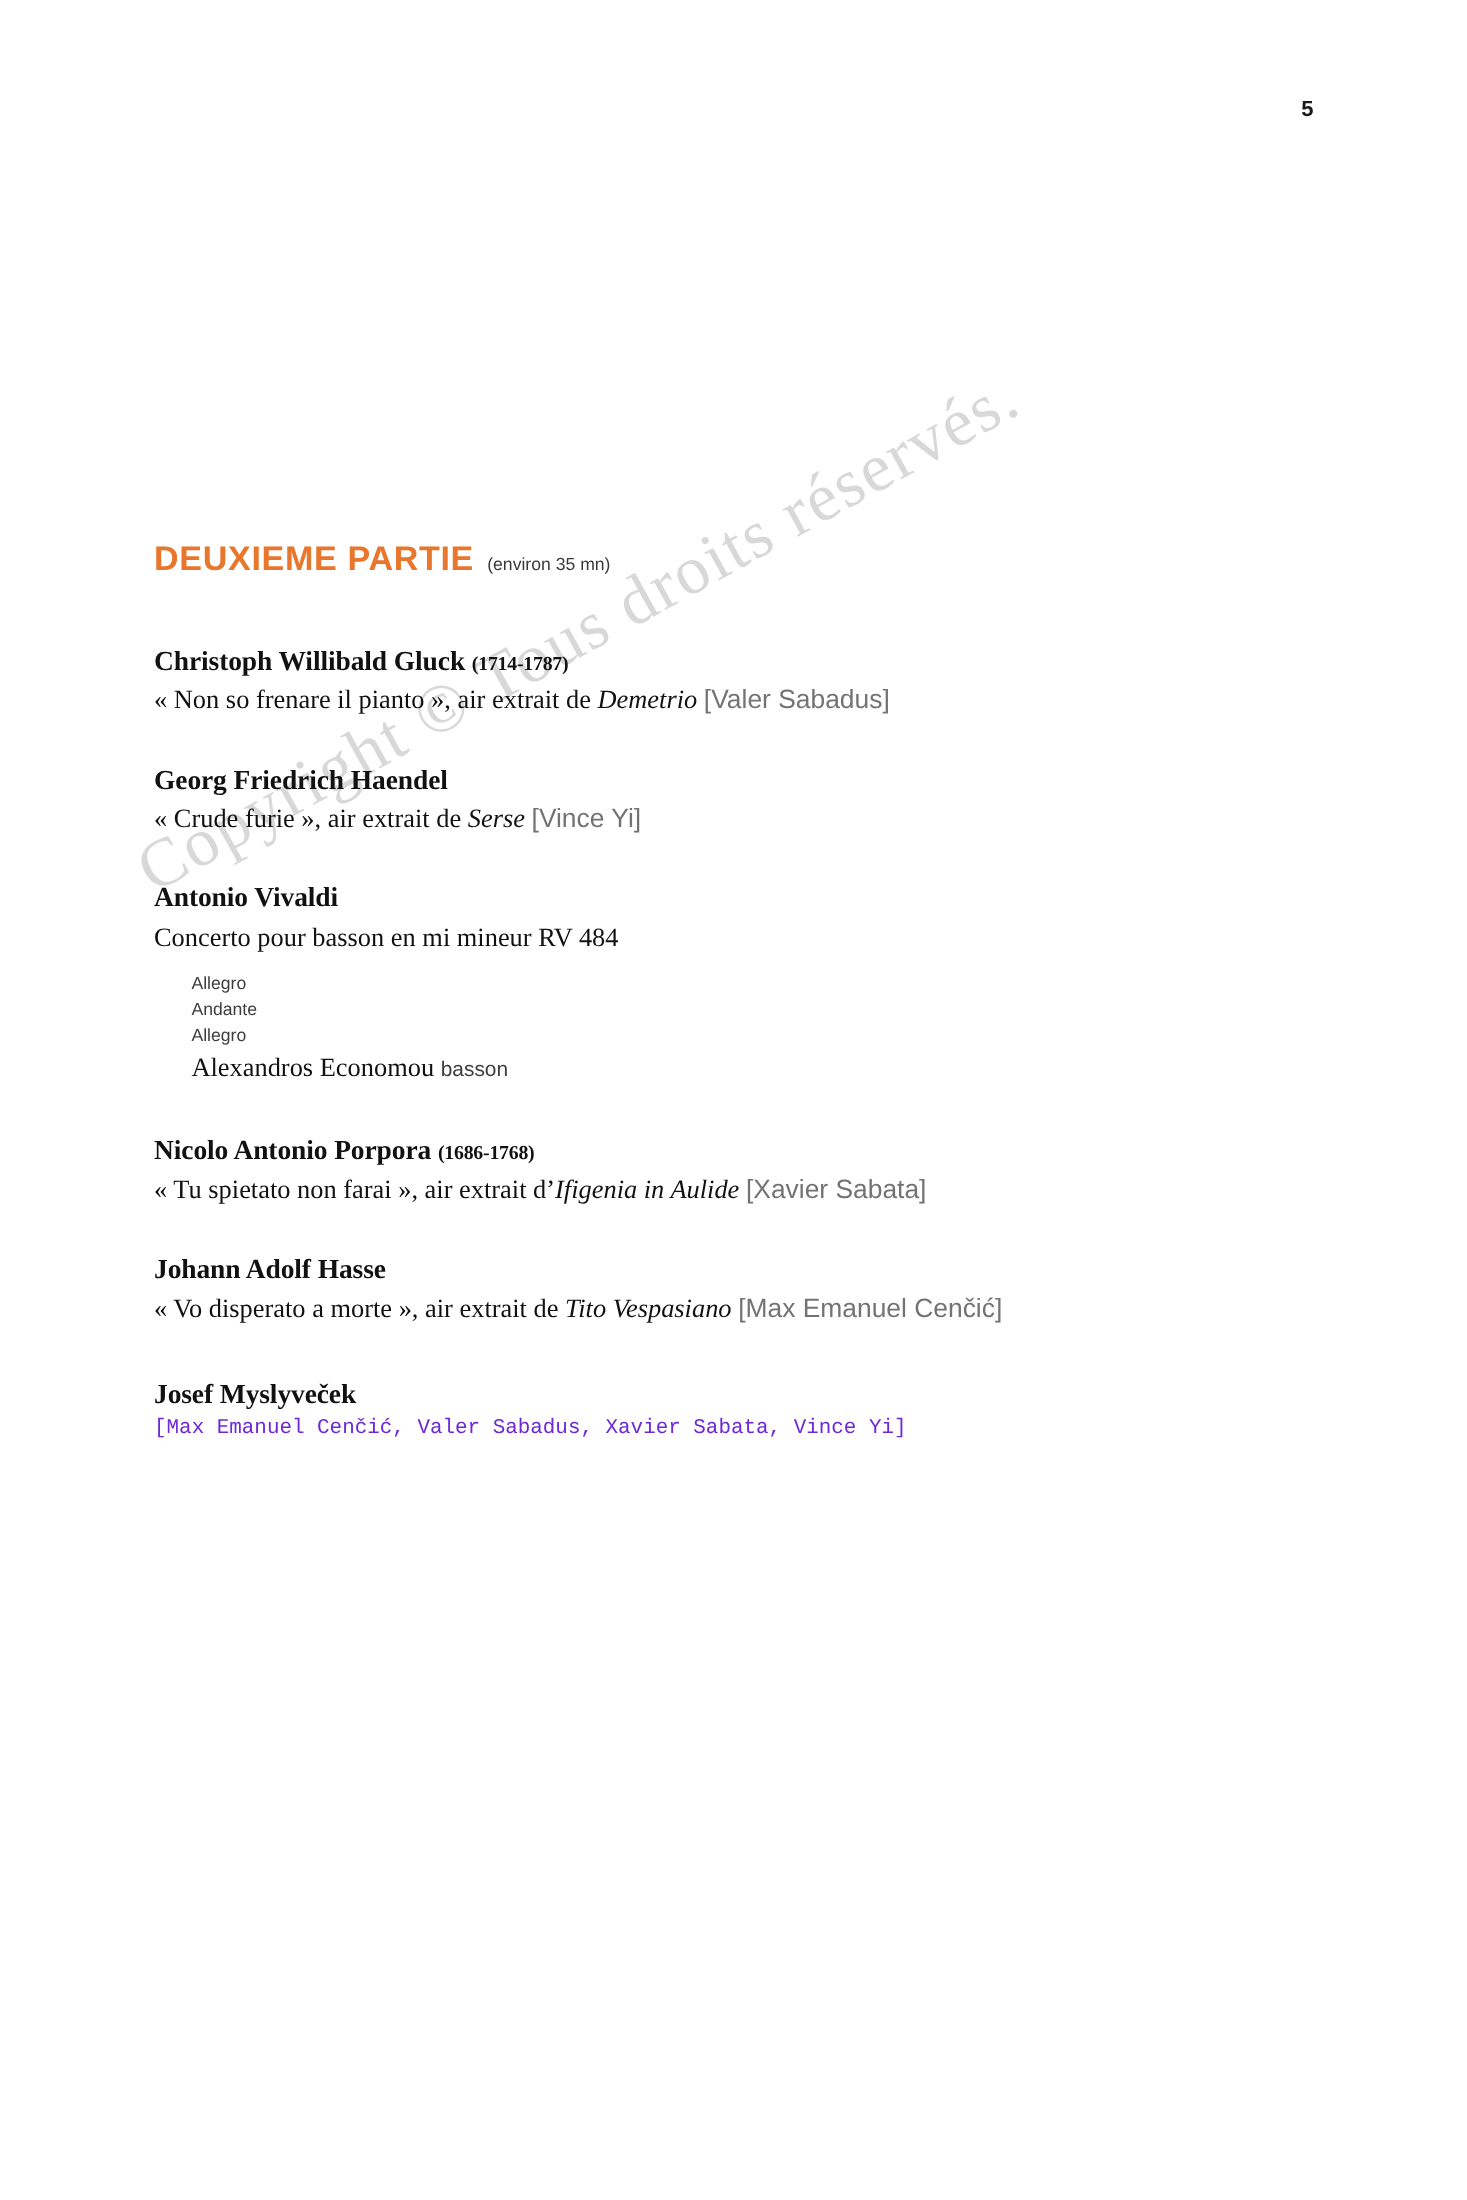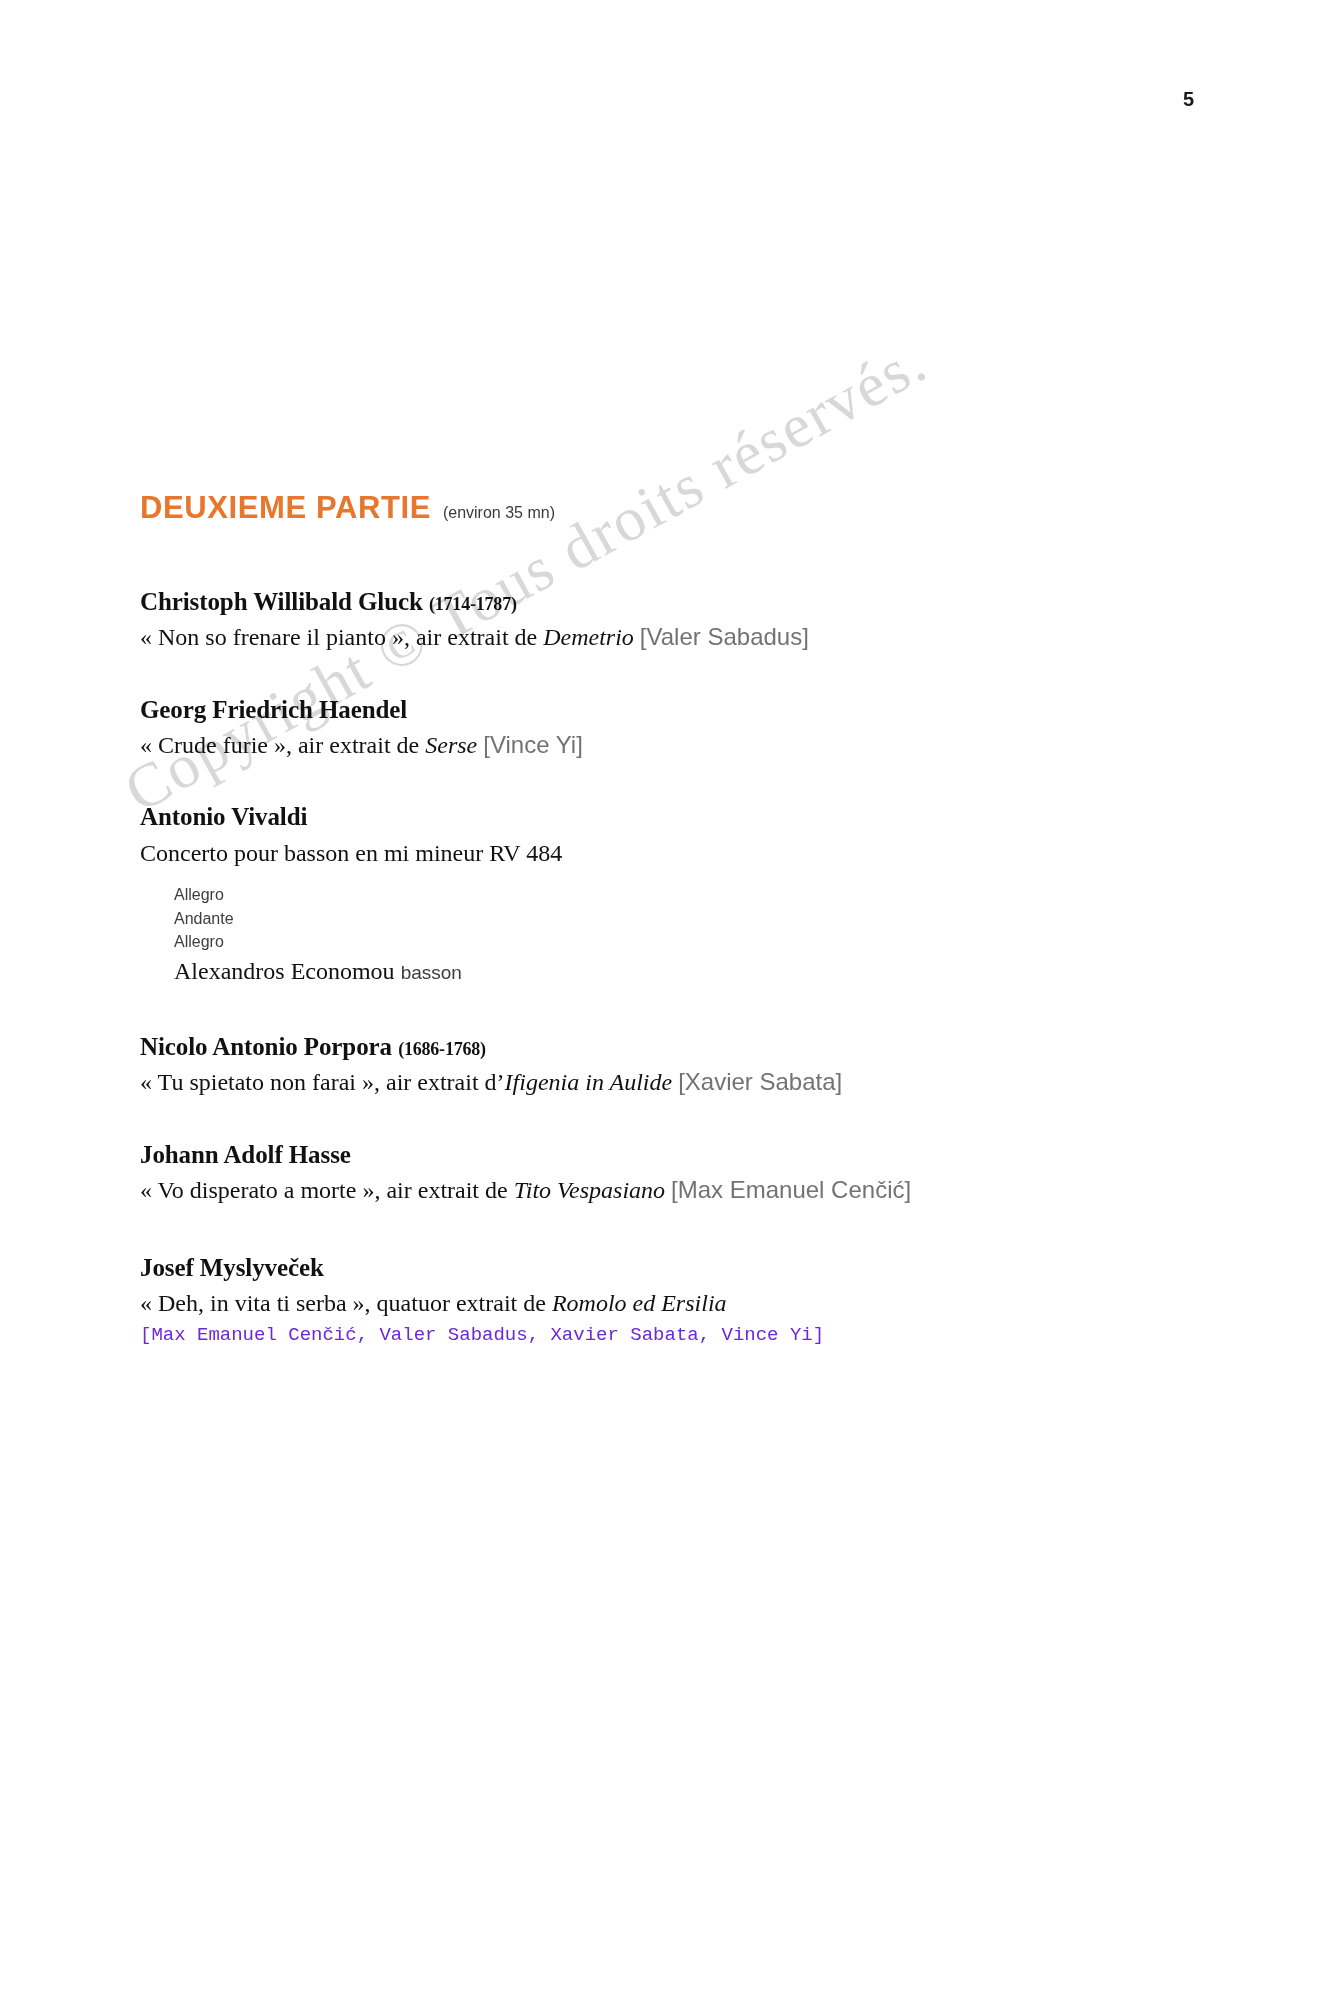--- a/index.html
+++ b/index.html
@@ -231,20 +231,17 @@
       </div>
       <div class="piece-line">
         <span>« Vo disperato a morte », air extrait de </span><em>Tito Vespasiano</em><span class="performer">[Max Emanuel Cenčić]</span>
       </div>
     </div>
 
     <div class="work">
       <div class="composer-line">
         <span>Josef Myslyveček</span>
       </div>
-      <div class="piece-line">
-        <span>« Deh, in vita ti serba », quatuor extrait de </span><em>Romolo ed Ersilia</em>
-      </div>
       <div class="performers-block">[Max Emanuel Cenčić, Valer Sabadus, Xavier Sabata, Vince Yi]</div>
     </div>
 
   </div>
 </div>
 
 </body></html>

